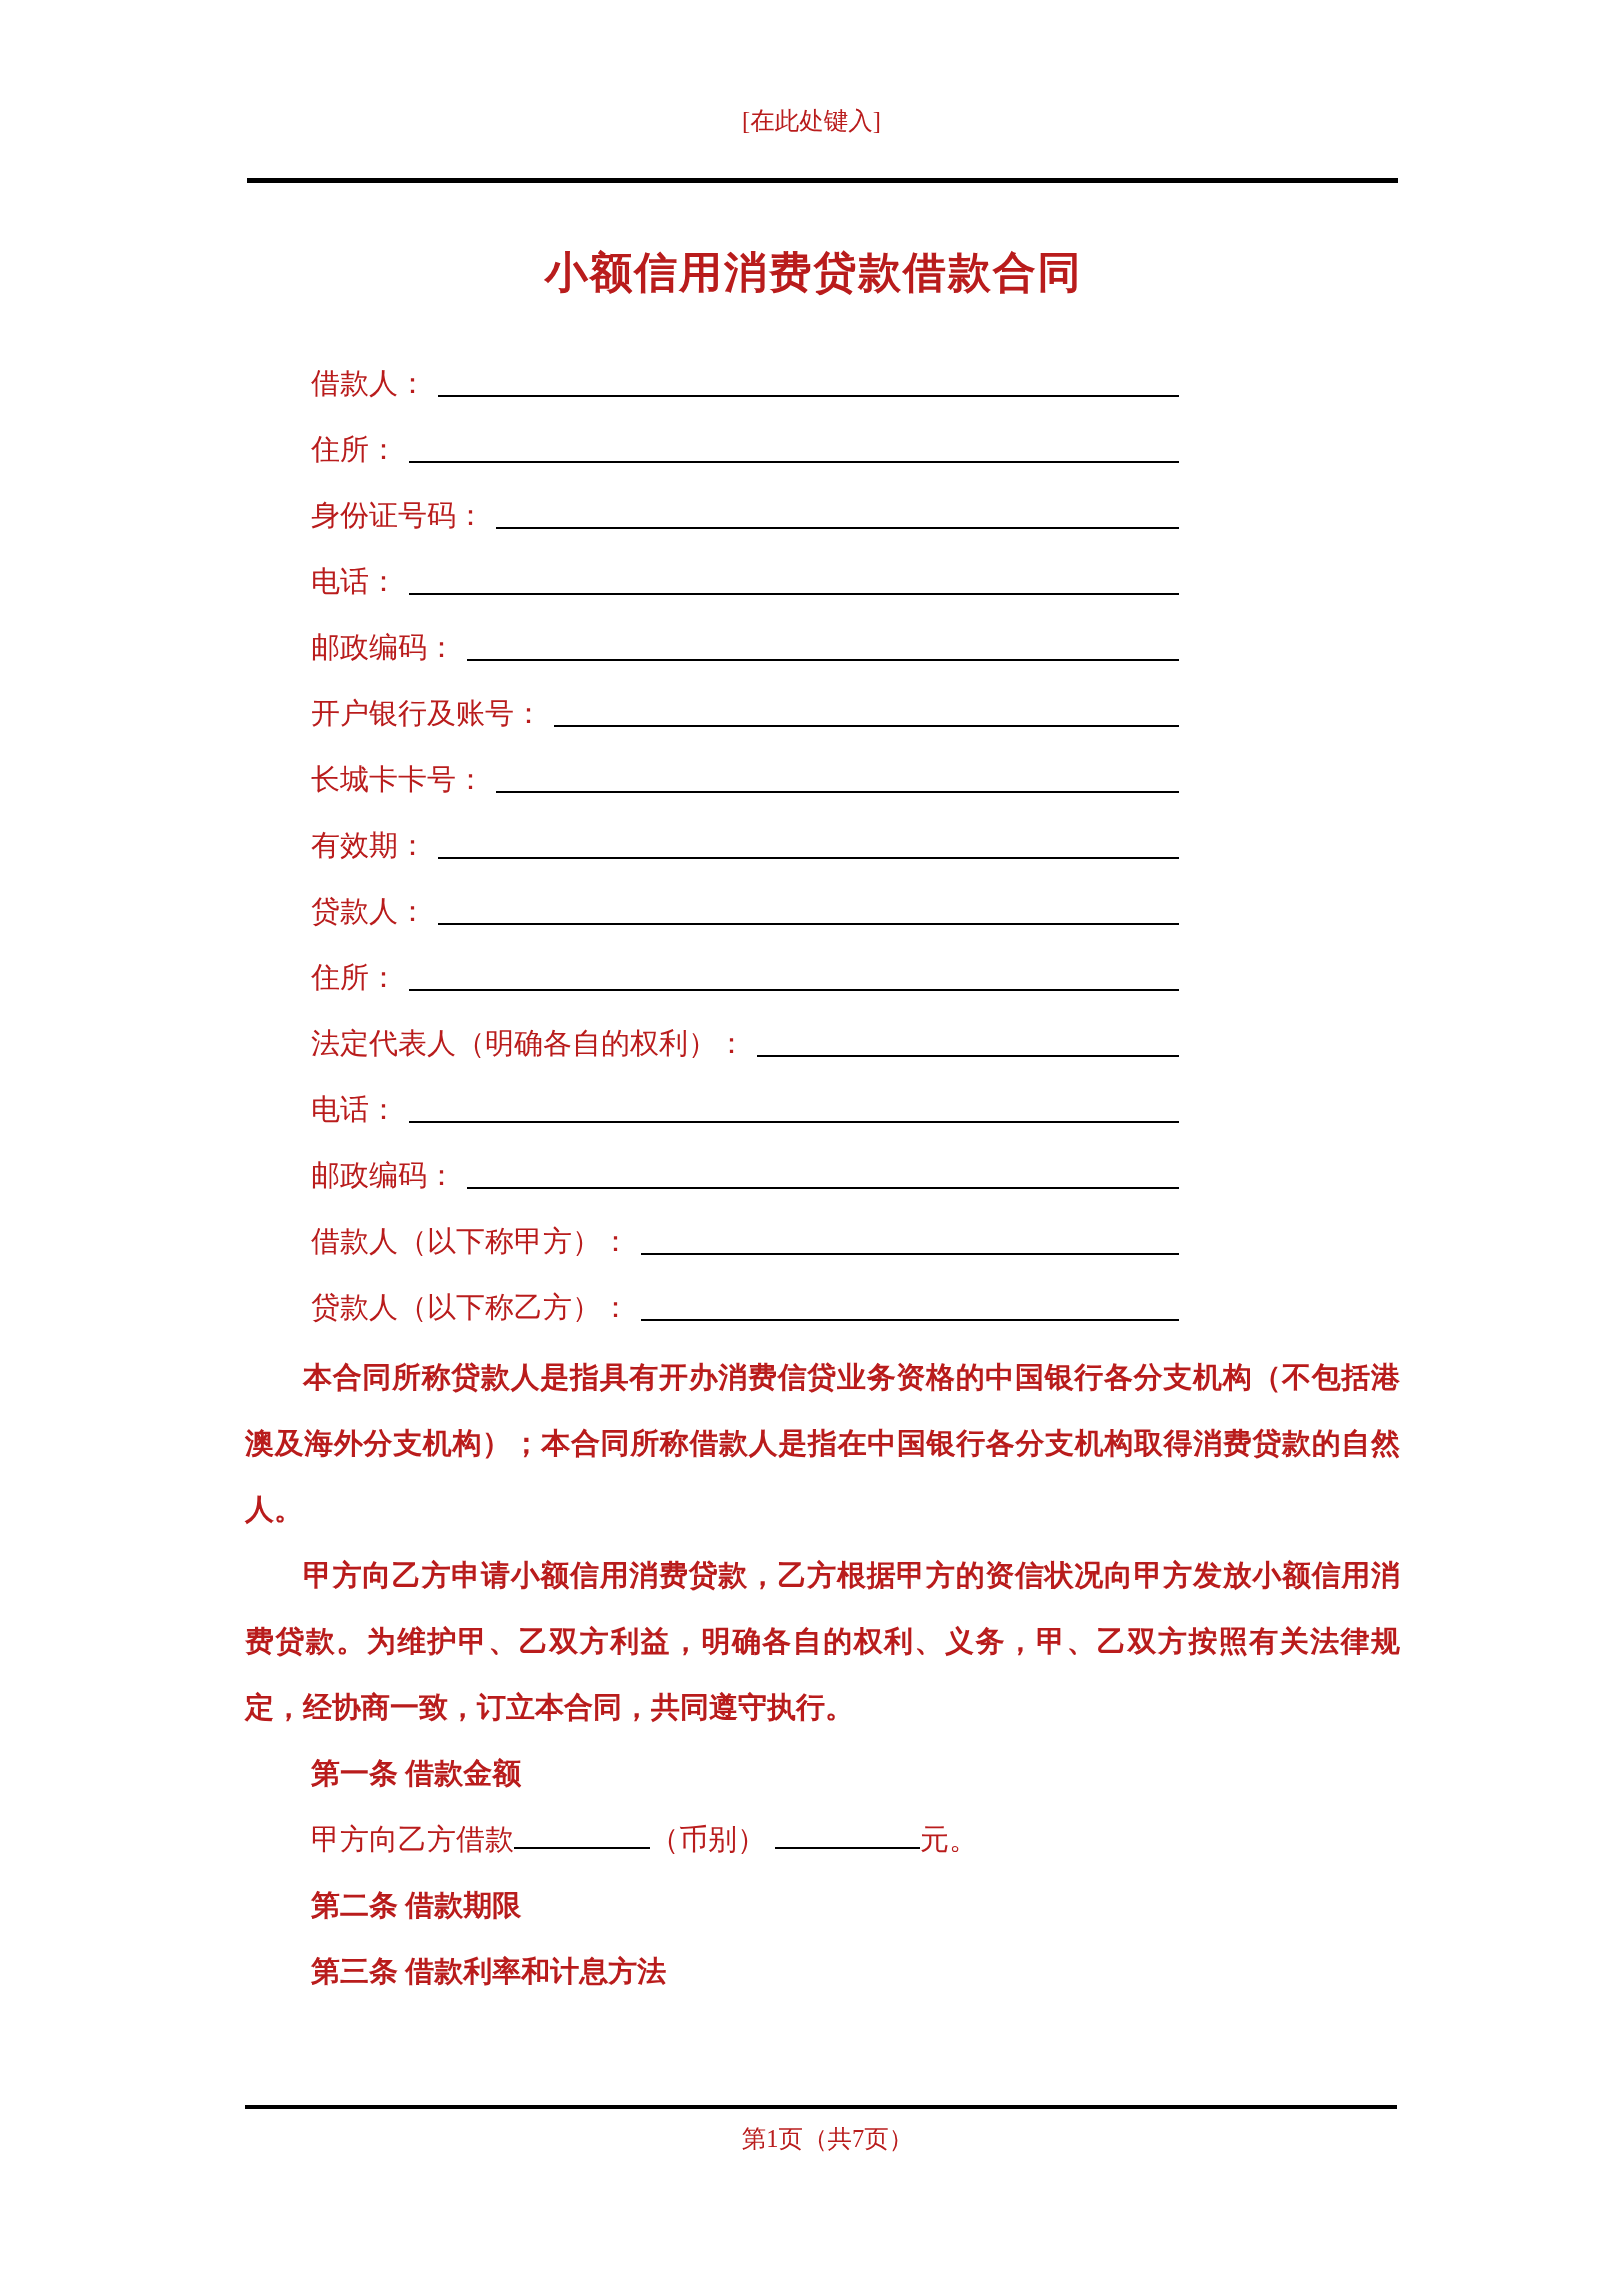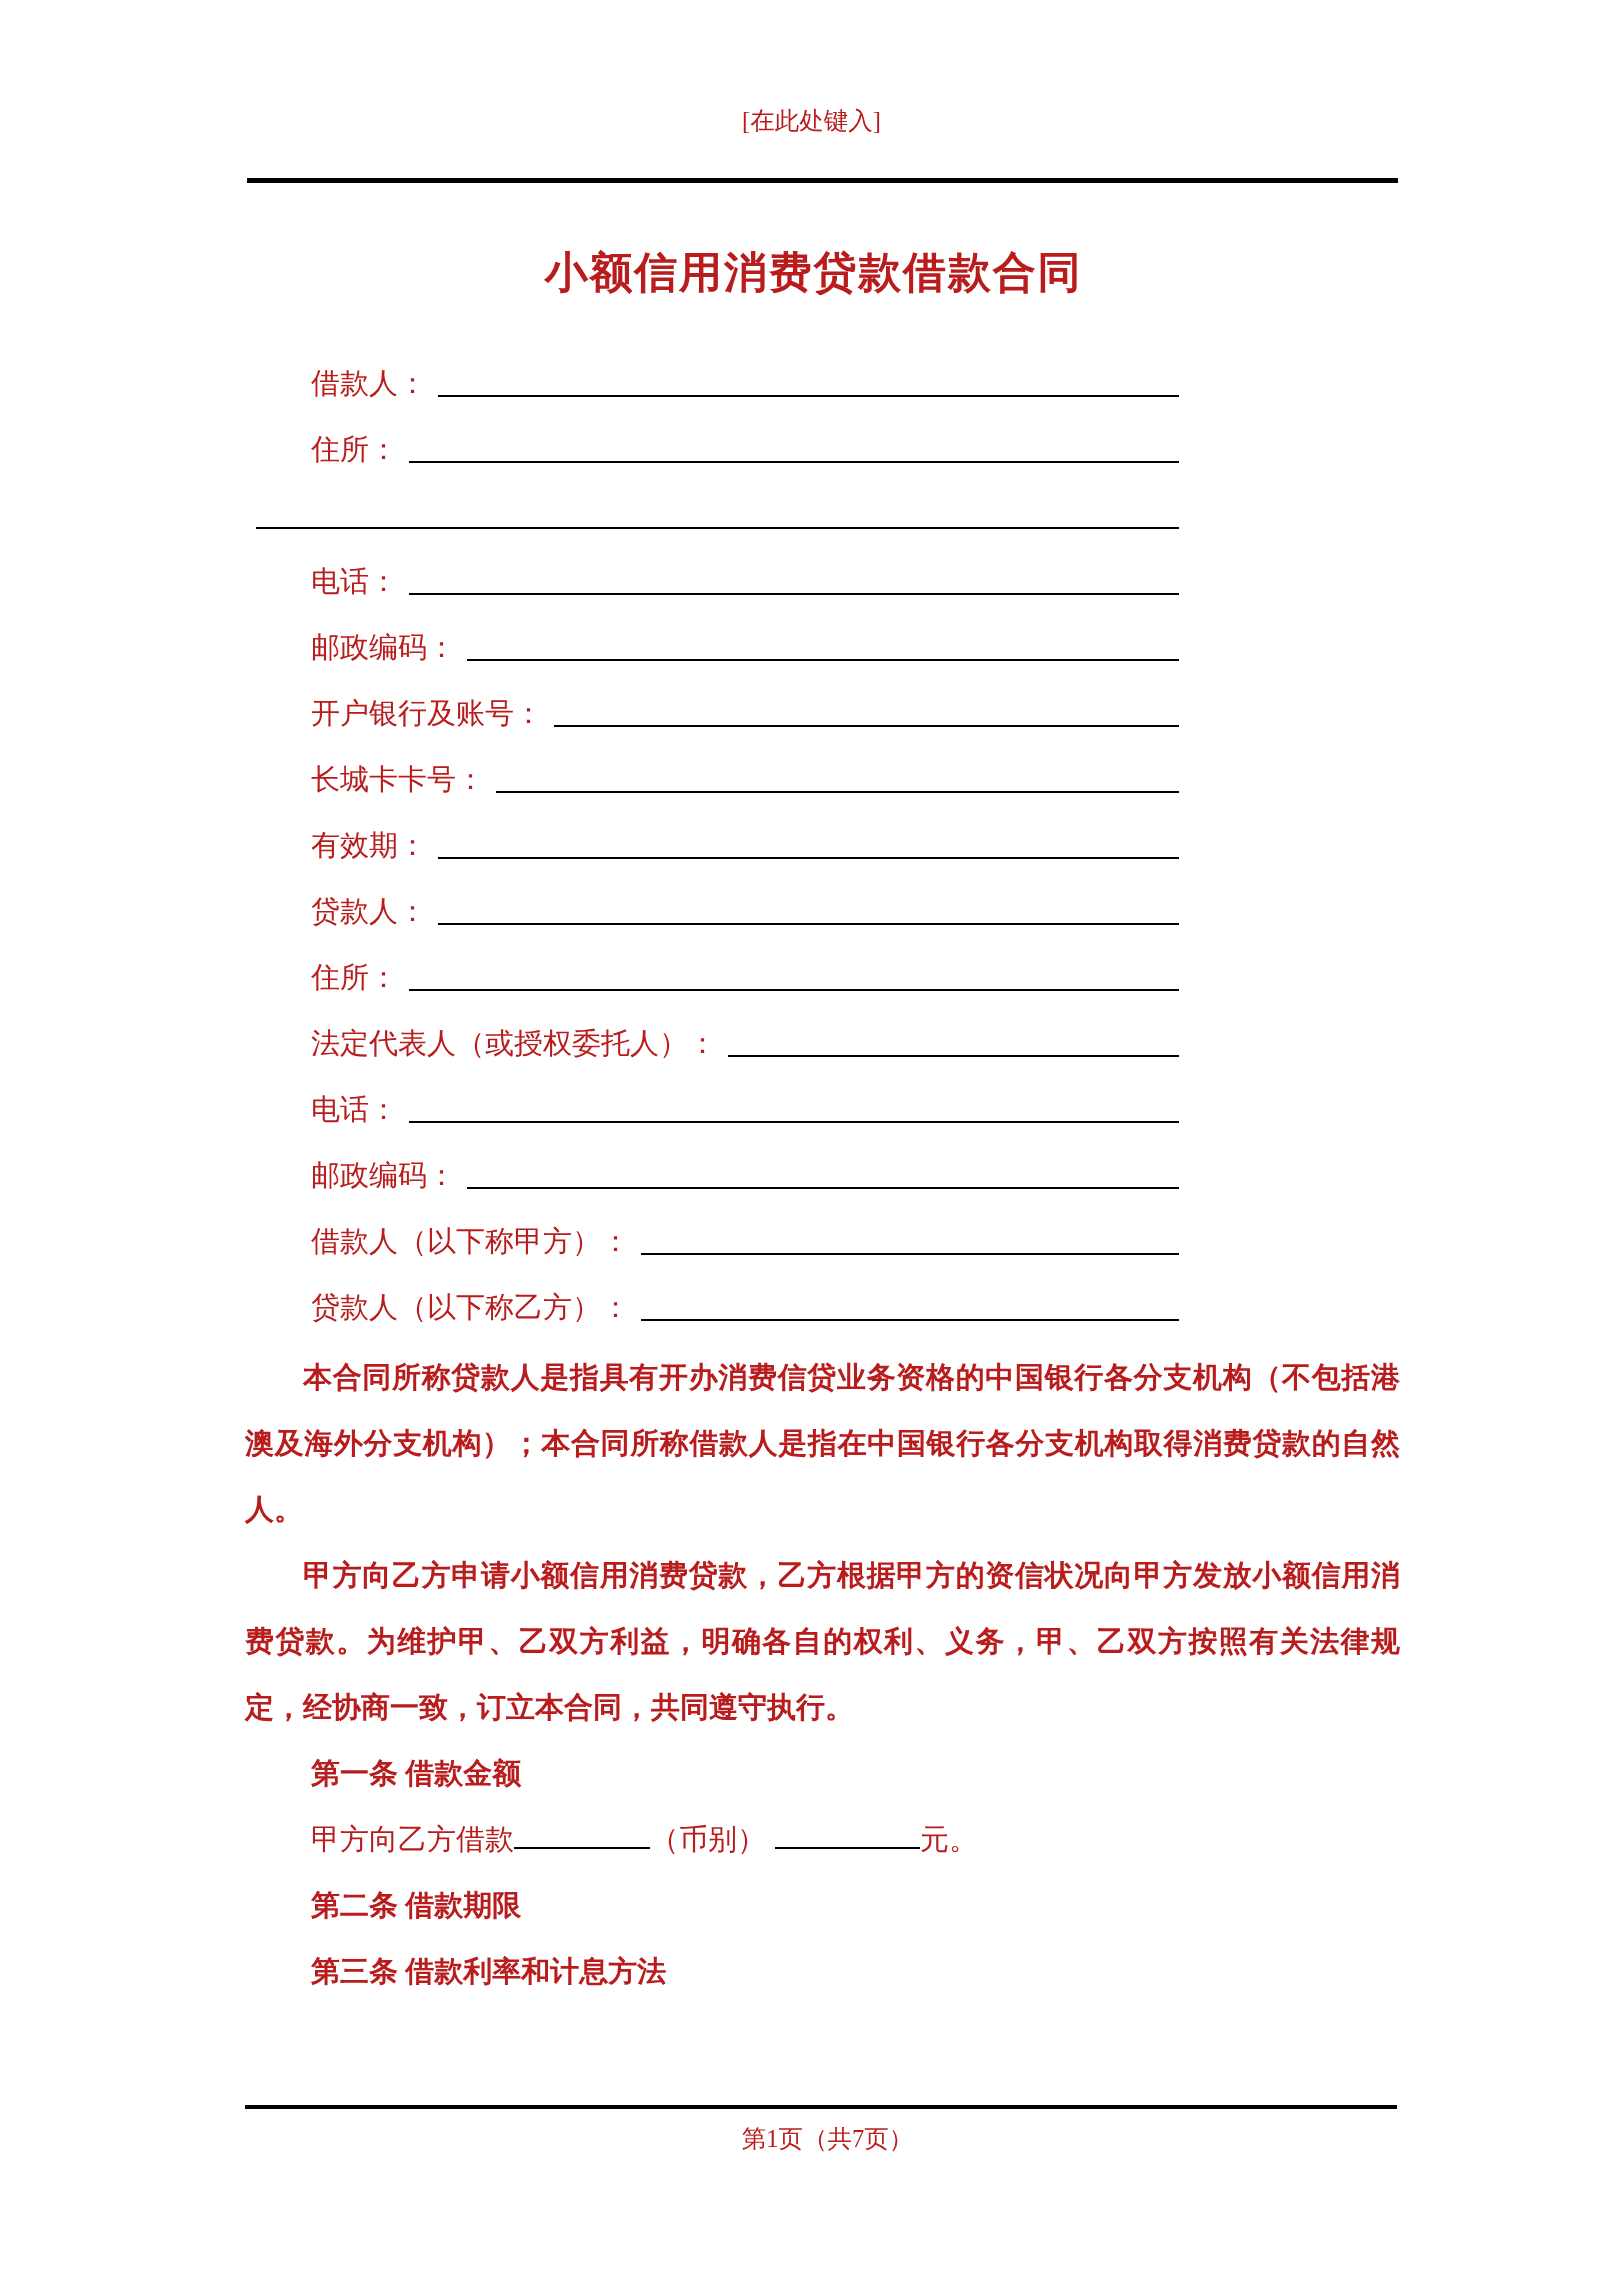--- a/index.html
+++ b/index.html
@@ -109,20 +109,21 @@
   <div class="fields">
     <div class="field-row">
       <span class="field-label">借款人：</span>
       <span class="field-line"></span>
     </div>
     <div class="field-row">
       <span class="field-label">住所：</span>
       <span class="field-line"></span>
     </div>
     <div class="field-row">
+      <span class="field-label">身份证号码：</span>
       <span class="field-line"></span>
     </div>
     <div class="field-row">
       <span class="field-label">电话：</span>
       <span class="field-line"></span>
     </div>
     <div class="field-row">
       <span class="field-label">邮政编码：</span>
       <span class="field-line"></span>
     </div>
@@ -140,21 +141,21 @@
     </div>
     <div class="field-row">
       <span class="field-label">贷款人：</span>
       <span class="field-line"></span>
     </div>
     <div class="field-row">
       <span class="field-label">住所：</span>
       <span class="field-line"></span>
     </div>
     <div class="field-row">
-      <span class="field-label">法定代表人（或授权委托人）：</span>
+      <span class="field-label">法定代表人（明确各自的权利）：</span>
       <span class="field-line"></span>
     </div>
     <div class="field-row">
       <span class="field-label">电话：</span>
       <span class="field-line"></span>
     </div>
     <div class="field-row">
       <span class="field-label">邮政编码：</span>
       <span class="field-line"></span>
     </div>

